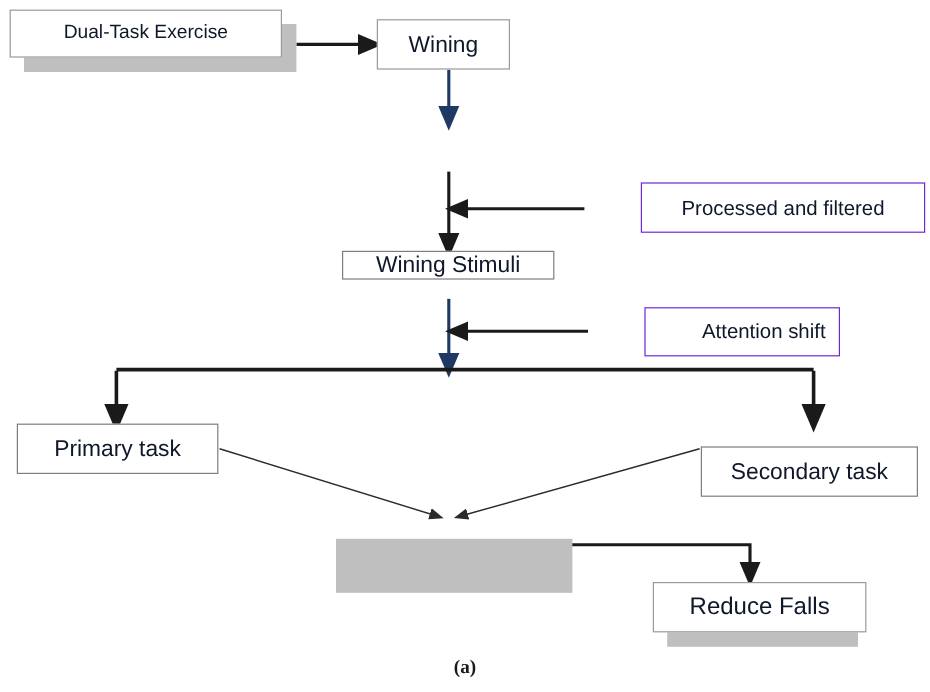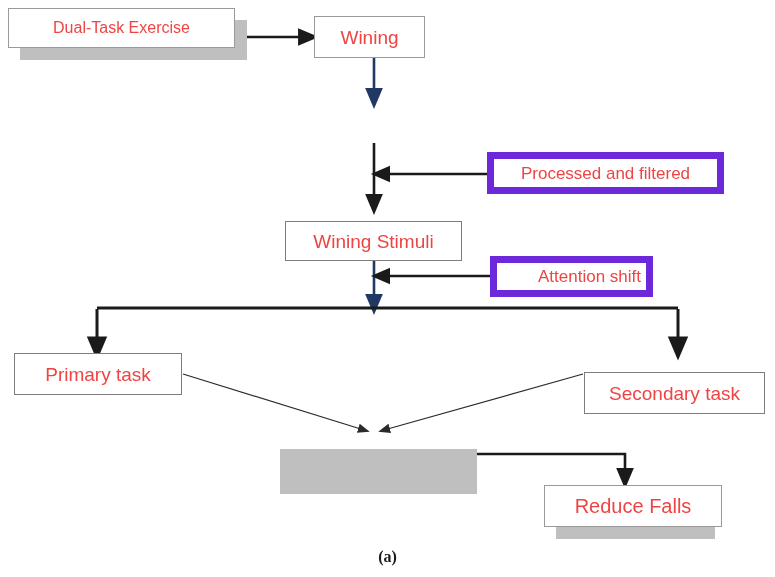--- a/index.html
+++ b/index.html
@@ -23,31 +23,31 @@
     height: 577px;
     pointer-events: none;
   }
   .node {
     position: absolute;
     box-sizing: border-box;
     display: flex;
     align-items: center;
     justify-content: center;
     background: #ffffff;
-    color: #ef4444;
+    color: #0f172a;
     white-space: nowrap;
     z-index: 3;
   }
   .node-label {
     display: block;
     line-height: 1;
   }
   
   .b-gray   { border: 1px solid #9a9a9a; }
-  .b-black  { border: 7px solid #6d28d9; }
+  .b-black  { border: 1px solid #6d28d9; margin-left: 47px; }
   .b-dkgray { border: 1px solid #7d7d7d; }
 
   
   .shadow {
     position: absolute;
     background: #bfbfbf;
     z-index: 1;
   }
 
   .caption {
@@ -111,21 +111,21 @@
 
   <div class="node b-gray" style="left:314px; top:16px; width:111px; height:42px; font-size:19px;">
     <span class="node-label">Wining</span>
   </div>
 
 
   <div class="node b-black" style="left:487px; top:152px; width:237px; height:42px; font-size:17px;">
     <span class="node-label">Processed and filtered</span>
   </div>
 
-  <div class="node b-dkgray" style="left:285px; top:209px; width:177px; height:40px; font-size:19px;margin-top:12px;">
+  <div class="node b-dkgray" style="left:285px; top:209px; width:177px; height:24px; font-size:19px;">
     <span class="node-label">Wining Stimuli</span>
   </div>
 
   <div class="node b-black" style="left:490px; top:256px; width:163px; height:41px; font-size:17px;padding-left:36px;">
     <span class="node-label">Attention shift</span>
   </div>
 
   <div class="node b-dkgray" style="left:14px; top:353px; width:168px; height:42px; font-size:19px;">
     <span class="node-label">Primary task</span>
   </div>

